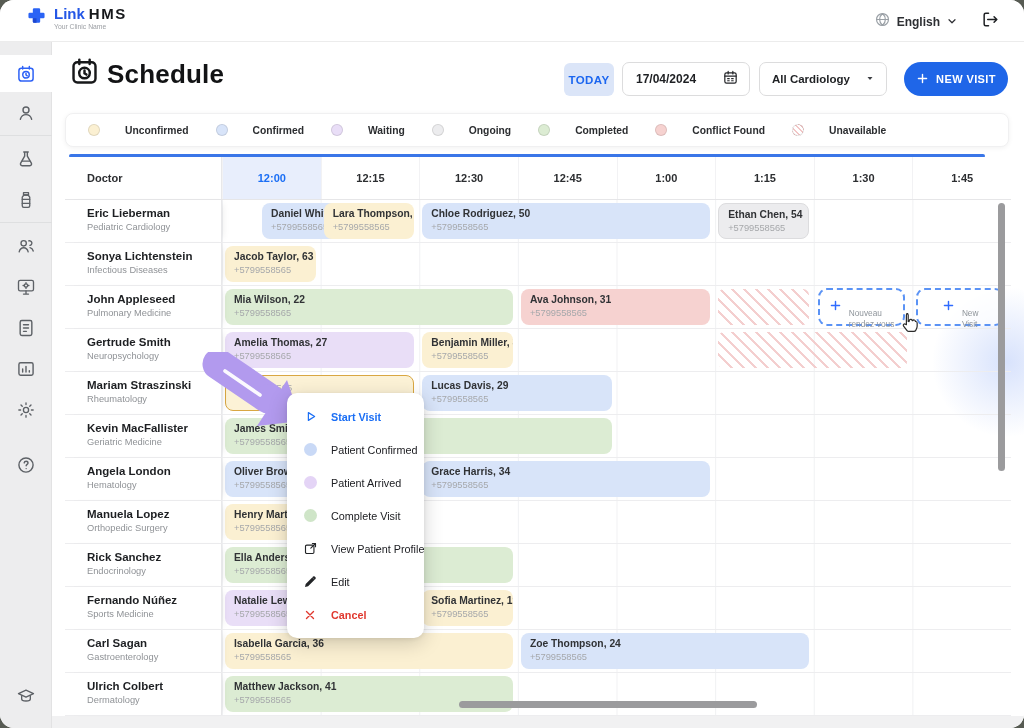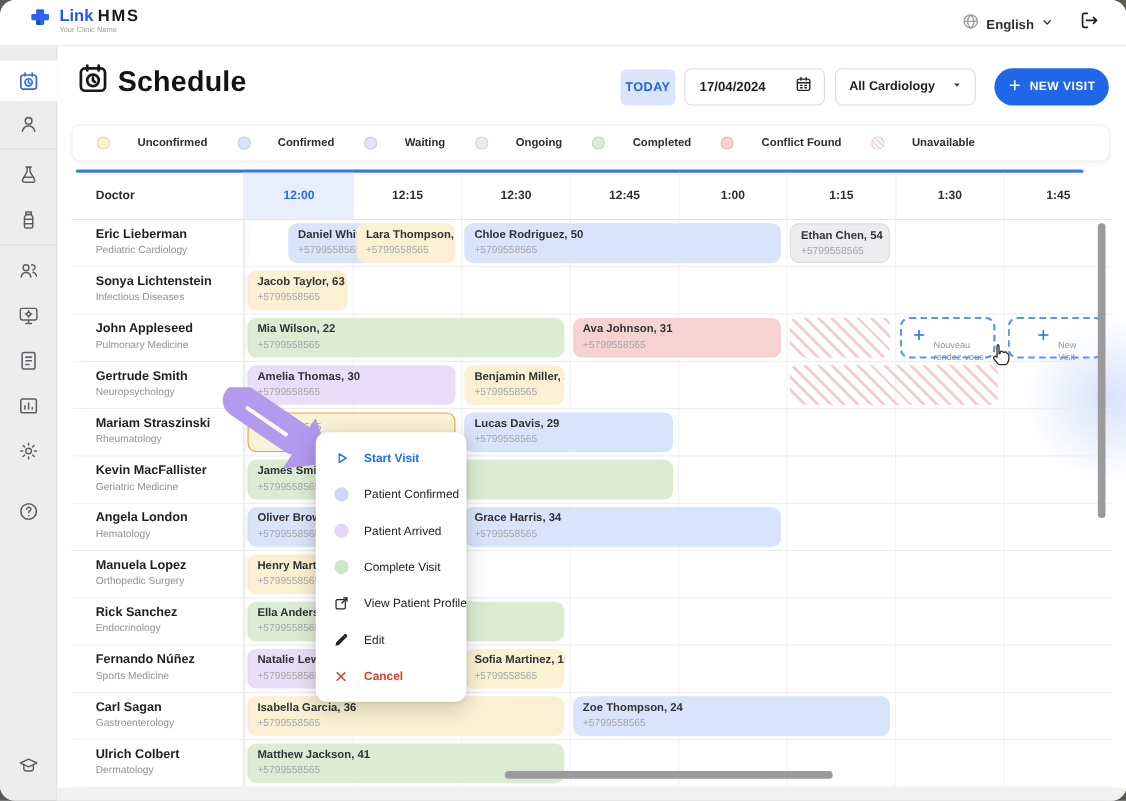--- a/index.html
+++ b/index.html
@@ -401,21 +401,21 @@
             </div>
           </div>
           <div class="srow">
             <div class="doc-cell">
               <div class="doc-name">Gertrude Smith</div>
               <div class="doc-spec">Neuropsychology</div>
             </div>
             <div class="lane">
               <div class="zone-unavail" style="--c: 5; --s: 2;"></div>
               <div class="appt" style="--c: 0; --s: 2; background: rgb(233, 222, 247);">
-                <div class="appt-name">Amelia Thomas, 30</div>
+                <div class="appt-name">Amelia Thomas, 27</div>
                 <div class="appt-phone">+5799558565</div>
               </div>
               <div class="appt" style="--c: 2; --s: 1; background: rgb(251, 240, 210);">
                 <div class="appt-name">Benjamin Miller, 39</div>
                 <div class="appt-phone">+5799558565</div>
               </div>
             </div>
           </div>
           <div class="srow">
             <div class="doc-cell">

